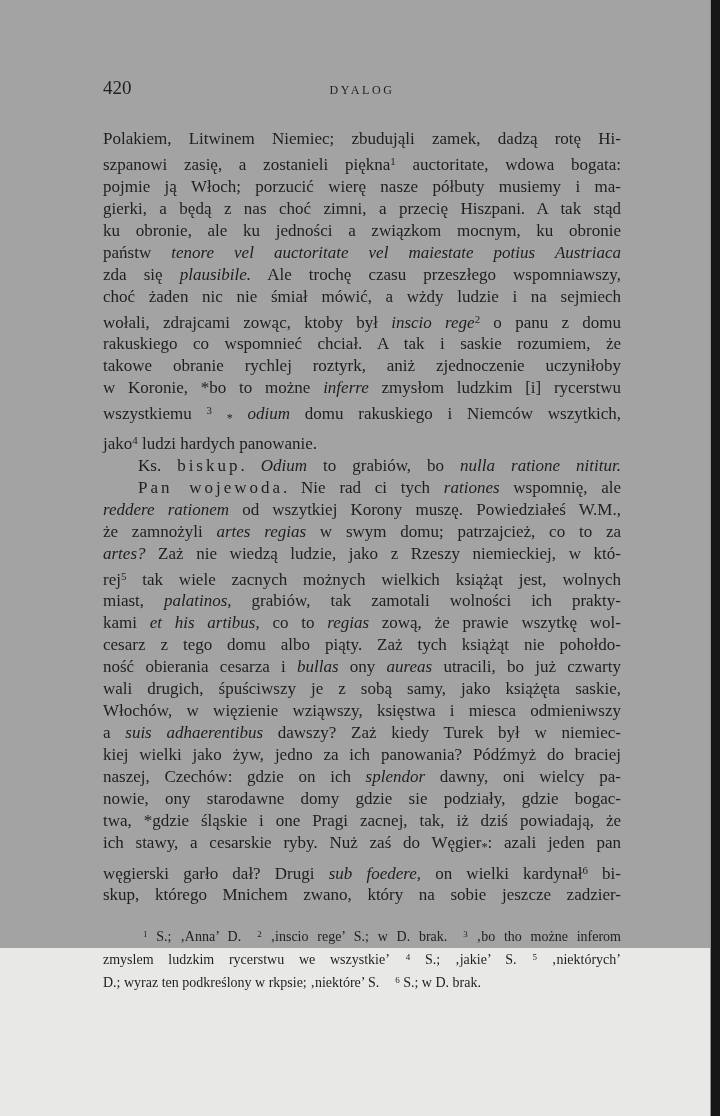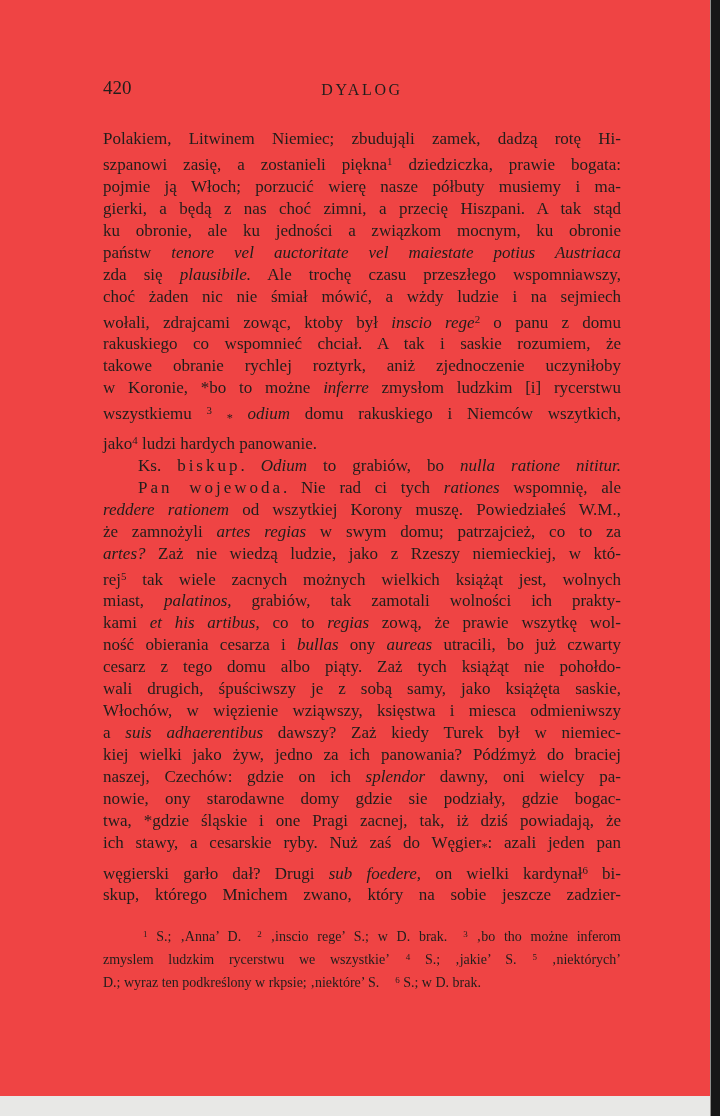--- a/index.html
+++ b/index.html
@@ -1,29 +1,29 @@
 <!DOCTYPE html>
 <html><head>
 <meta charset="utf-8">
 <style>
   html, body { margin: 0; padding: 0; }
   body { width: 720px; height: 1116px; overflow: hidden; background: #e8e8e6; }
   .page {
-    position: relative; width: 720px; height: 1096px;
-    background: #ef4444; color: #211e1b;
+    position: relative; width: 720px; height: 948px;
+    background: #a3a3a3; color: #211e1b;
     font-family: "Liberation Serif", "DejaVu Serif", serif;
   }
   .scan-edge {
     position: absolute; top: 0; right: 0; width: 9px; height: 1116px;
     background: #171717; border-left: 1px solid #8e8e8c;
   }
   .header { position: absolute; top: 78px; left: 103px; width: 518px; height: 24px; }
   .pagenum { position: absolute; left: 0; top: 0; font-size: 19px; line-height: 20px; }
   .runtitle {
-    display: block; text-align: center; font-size: 16px; letter-spacing: 2.6px;
+    display: block; text-align: center; font-size: 12px; letter-spacing: 2.6px;
     padding-top: 5px; line-height: 14px;
   }
   .bodytext {
     position: absolute; top: 128px; left: 103px; width: 518px;
     font-size: 17px; line-height: 22px;
   }
   .footnotes {
     position: absolute; top: 924px; left: 103px; width: 518px;
     font-size: 14px; line-height: 20px;
   }
@@ -43,43 +43,43 @@
 <div class="page">
   <div class="scan-edge"></div>
 
   <div class="header">
     <span class="pagenum">420</span>
     <span class="runtitle">DYALOG</span>
   </div>
 
   <div class="bodytext" id="body-text">
       <div class="line"><span>Polakiem, Litwinem Niemiec; zbudująli zamek, dadzą rotę Hi-</span></div>
-      <div class="line"><span>szpanowi zasię, a zostanieli piękna</span><span class="s-sup">1</span><span> dziedziczka, prawie bogata:</span></div>
+      <div class="line"><span>szpanowi zasię, a zostanieli piękna</span><span class="s-sup">1</span><span> auctoritate, wdowa bogata:</span></div>
       <div class="line"><span>pojmie ją Włoch; porzucić wierę nasze półbuty musiemy i ma-</span></div>
       <div class="line"><span>gierki, a będą z nas choć zimni, a przecię Hiszpani. A tak stąd</span></div>
       <div class="line"><span>ku obronie, ale ku jedności a związkom mocnym, ku obronie</span></div>
       <div class="line"><span>państw </span><span class="s-i">tenore vel auctoritate vel maiestate potius Austriaca</span></div>
       <div class="line"><span>zda się </span><span class="s-i">plausibile.</span><span> Ale trochę czasu przeszłego wspomniawszy,</span></div>
       <div class="line"><span>choć żaden nic nie śmiał mówić, a wżdy ludzie i na sejmiech</span></div>
       <div class="line"><span>wołali, zdrajcami zowąc, ktoby był </span><span class="s-i">inscio rege</span><span class="s-sup">2</span><span> o panu z domu</span></div>
       <div class="line"><span>rakuskiego co wspomnieć chciał. A tak i saskie rozumiem, że</span></div>
       <div class="line"><span>takowe obranie rychlej roztyrk, aniż zjednoczenie uczyniłoby</span></div>
       <div class="line"><span>w Koronie, *bo to możne </span><span class="s-i">inferre</span><span> zmysłom ludzkim [i] rycerstwu</span></div>
       <div class="line"><span>wszystkiemu </span><span class="s-sup">3</span><span> </span><span class="s-sub">*</span><span> </span><span class="s-i">odium</span><span> domu rakuskiego i Niemców wszytkich,</span></div>
       <div class="line last"><span>jako</span><span class="s-sup">4</span><span> ludzi hardych panowanie.</span></div>
       <div class="line indent"><span>Ks. </span><span class="s-sp">biskup</span><span>. </span><span class="s-i">Odium</span><span> to grabiów, bo </span><span class="s-i">nulla ratione nititur.</span></div>
       <div class="line indent"><span class="s-sp">Pan wojewoda</span><span>. Nie rad ci tych </span><span class="s-i">rationes</span><span> wspomnię, ale</span></div>
       <div class="line"><span class="s-i">reddere rationem</span><span> od wszytkiej Korony muszę. Powiedziałeś W.M.,</span></div>
       <div class="line"><span>że zamnożyli </span><span class="s-i">artes regias</span><span> w swym domu; patrzajcież, co to za</span></div>
       <div class="line"><span class="s-i">artes?</span><span> Zaż nie wiedzą ludzie, jako z Rzeszy niemieckiej, w któ-</span></div>
       <div class="line"><span>rej</span><span class="s-sup">5</span><span> tak wiele zacnych możnych wielkich książąt jest, wolnych</span></div>
       <div class="line"><span>miast, </span><span class="s-i">palatinos,</span><span> grabiów, tak zamotali wolności ich prakty-</span></div>
       <div class="line"><span>kami </span><span class="s-i">et his artibus</span><span>, co to </span><span class="s-i">regias</span><span> zową, że prawie wszytkę wol-</span></div>
+      <div class="line"><span>cesarz z tego domu albo piąty. Zaż tych książąt nie pohołdo-</span></div>
       <div class="line"><span>ność obierania cesarza i </span><span class="s-i">bullas</span><span> ony </span><span class="s-i">aureas</span><span> utracili, bo już czwarty</span></div>
-      <div class="line"><span>cesarz z tego domu albo piąty. Zaż tych książąt nie pohołdo-</span></div>
       <div class="line"><span>wali drugich, śpuściwszy je z sobą samy, jako książęta saskie,</span></div>
       <div class="line"><span>Włochów, w więzienie wziąwszy, księstwa i miesca odmieniwszy</span></div>
       <div class="line"><span>a </span><span class="s-i">suis adhaerentibus</span><span> dawszy? Zaż kiedy Turek był w niemiec-</span></div>
       <div class="line"><span>kiej wielki jako żyw, jedno za ich panowania? Pódźmyż do braciej</span></div>
       <div class="line"><span>naszej, Czechów: gdzie on ich </span><span class="s-i">splendor</span><span> dawny, oni wielcy pa-</span></div>
       <div class="line"><span>nowie, ony starodawne domy gdzie sie podziały, gdzie bogac-</span></div>
       <div class="line"><span>twa, *gdzie śląskie i one Pragi zacnej, tak, iż dziś powiadają, że</span></div>
       <div class="line"><span>ich stawy, a cesarskie ryby. Nuż zaś do Węgier</span><span class="s-sub">*</span><span>: azali jeden pan</span></div>
       <div class="line"><span>węgierski garło dał? Drugi </span><span class="s-i">sub foedere,</span><span> on wielki kardynał</span><span class="s-sup">6</span><span> bi-</span></div>
       <div class="line"><span>skup, którego Mnichem zwano, który na sobie jeszcze zadzier-</span></div>

